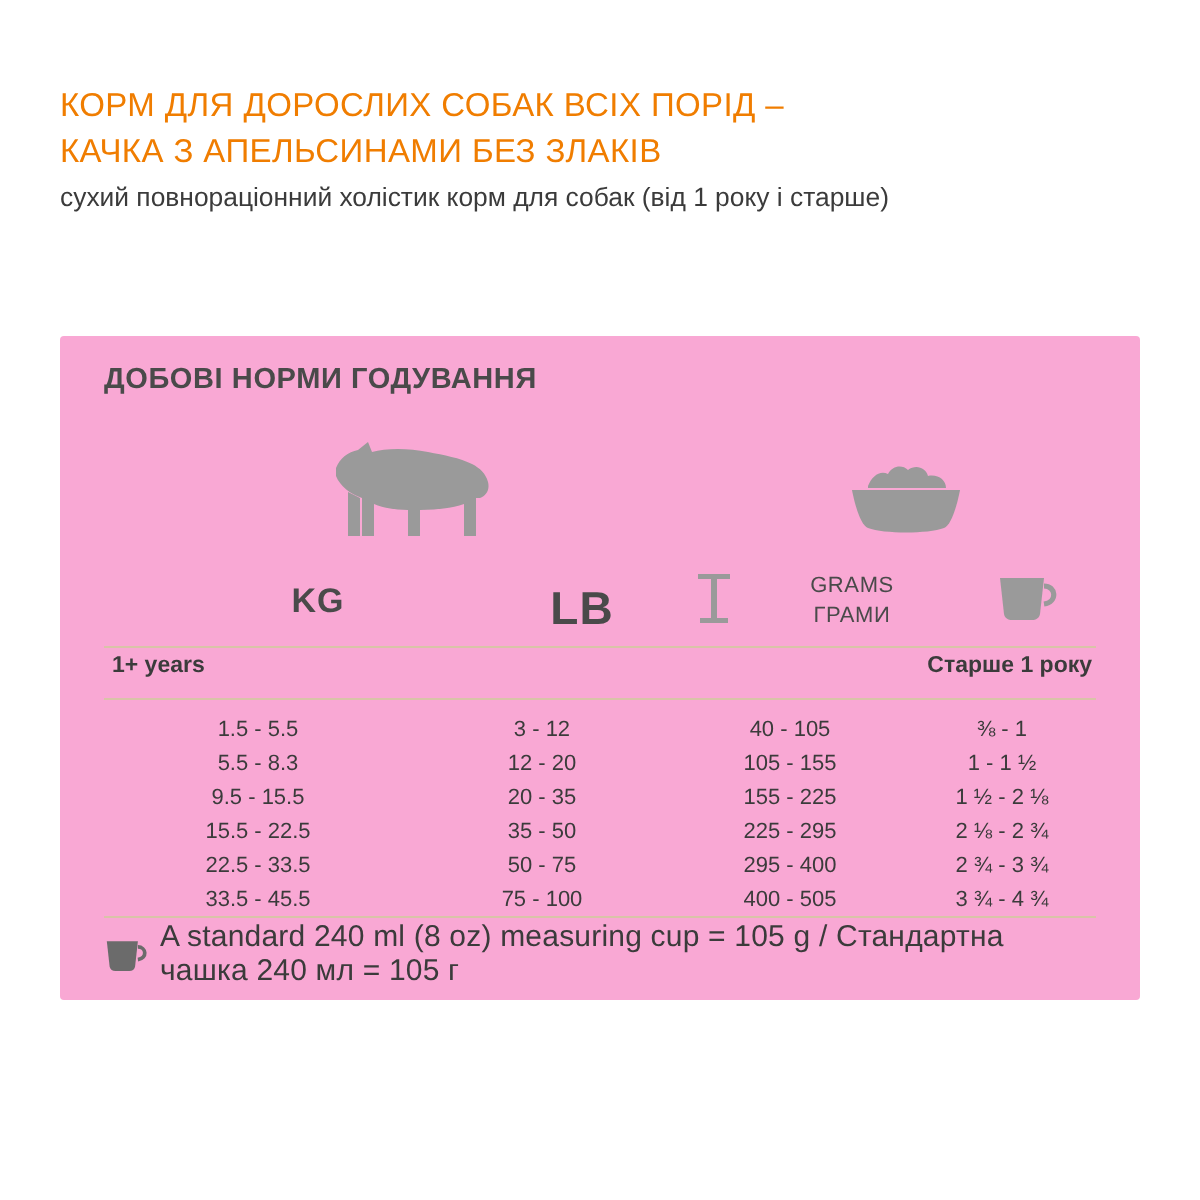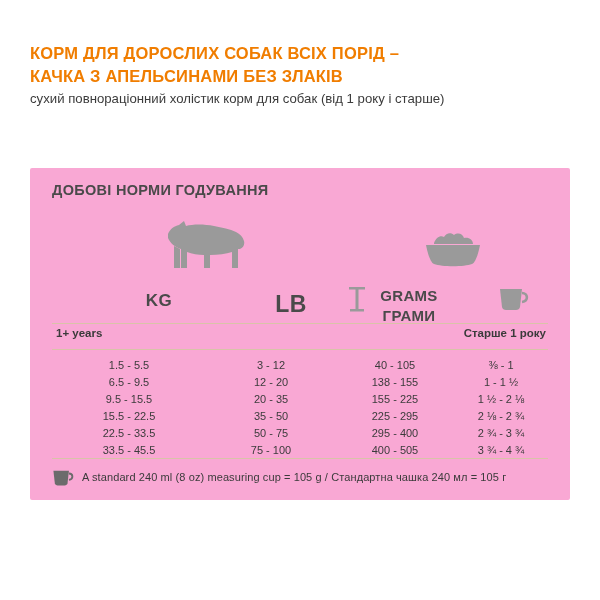--- a/index.html
+++ b/index.html
@@ -17,21 +17,21 @@
   }
 
   
   .header {
     position: absolute;
     left: 30px; top: 42px;
     width: 545px;
   }
   .title {
     font-size: 16.5px;
-    font-weight: bold;
+    font-weight: normal;
     color: #f07d00;
     letter-spacing: 0.2px;
     line-height: 1.38;
     text-transform: uppercase;
     margin: 0;
   }
   .subtitle {
     margin: 2px 0 0 0;
     font-size: 13.2px;
     color: #3b3b3b;
@@ -79,21 +79,21 @@
     left: 22px; top: 113px;
     width: 496px; height: 42px;
   }
   .colhead .ch {
     position: absolute;
     text-align: center;
     color: #4a4a4a;
   }
   .ch-kg  { left: 62px;  top: 10px; width: 90px; font-size: 17px; font-weight: bold; letter-spacing: .5px; }
   .ch-lb  { left: 194px; top: 10px; width: 90px; font-size: 23px; font-weight: bold; letter-spacing: .5px; }
-  .ch-g   { left: 316px; top: 5px;  width: 82px; font-size: 15px; font-weight: bold; line-height: 1.35; letter-spacing: .3px; }
+  .ch-g   { left: 333px; top: 5px;  width: 82px; font-size: 11px; font-weight: normal; line-height: 1.35; letter-spacing: .3px; }
   .ch-cup { left: 430px; top: 2px;  width: 66px; }
   .ch-cupicon { left: 290px; top: 0px; width: 30px; }
 
   
   .divider {
     position: absolute;
     left: 22px;
     width: 496px;
     height: 1px;
     background: #d9c3a8;
@@ -133,21 +133,21 @@
   .c-g   { width: 118px; }
   .c-cup { width: 94px; }
 
   
   .note {
     position: absolute;
     left: 22px; top: 296px;
     width: 496px; height: 26px;
     display: flex;
     align-items: center;
-    font-size: 11px;
+    font-size: 15px;
     color: #3b3b3b;
   }
   .note-icon { width: 26px; display: flex; align-items: center; }
   .note-text { padding-left: 4px; letter-spacing: .1px; }
 </style>
 </head>
 <body>
 
 <div id="page">
 
@@ -214,23 +214,23 @@
     <div class="divider div-2"></div>
 
     <div class="table">
       <div class="trow">
         <div class="cell c-kg">1.5 - 5.5</div>
         <div class="cell c-lb">3 - 12</div>
         <div class="cell c-g">40 - 105</div>
         <div class="cell c-cup">⅜ - 1</div>
       </div>
       <div class="trow">
-        <div class="cell c-kg">6.5 - 9.5</div>
+        <div class="cell c-kg">5.5 - 8.3</div>
         <div class="cell c-lb">12 - 20</div>
-        <div class="cell c-g">138 - 155</div>
+        <div class="cell c-g">105 - 155</div>
         <div class="cell c-cup">1 - 1 ½</div>
       </div>
       <div class="trow">
         <div class="cell c-kg">9.5 - 15.5</div>
         <div class="cell c-lb">20 - 35</div>
         <div class="cell c-g">155 - 225</div>
         <div class="cell c-cup">1 ½ - 2 ⅛</div>
       </div>
       <div class="trow">
         <div class="cell c-kg">15.5 - 22.5</div>

